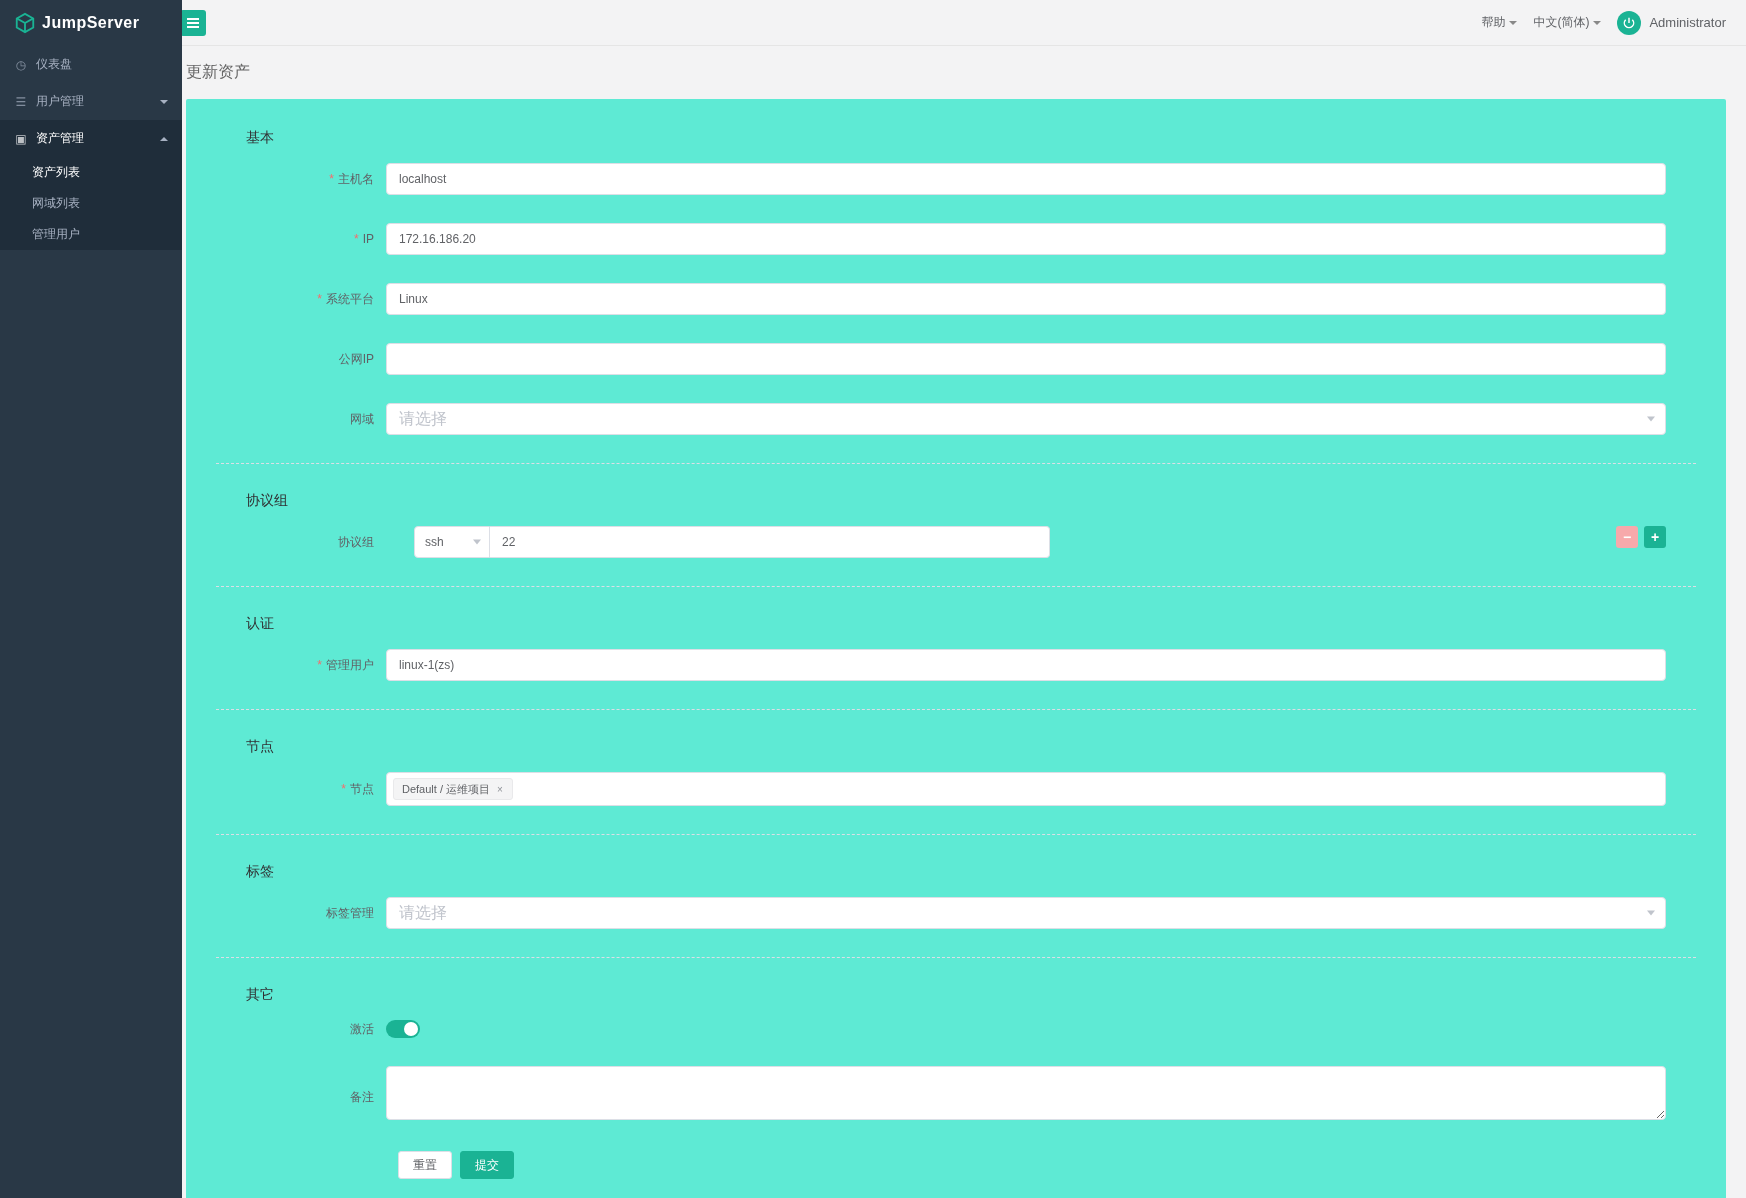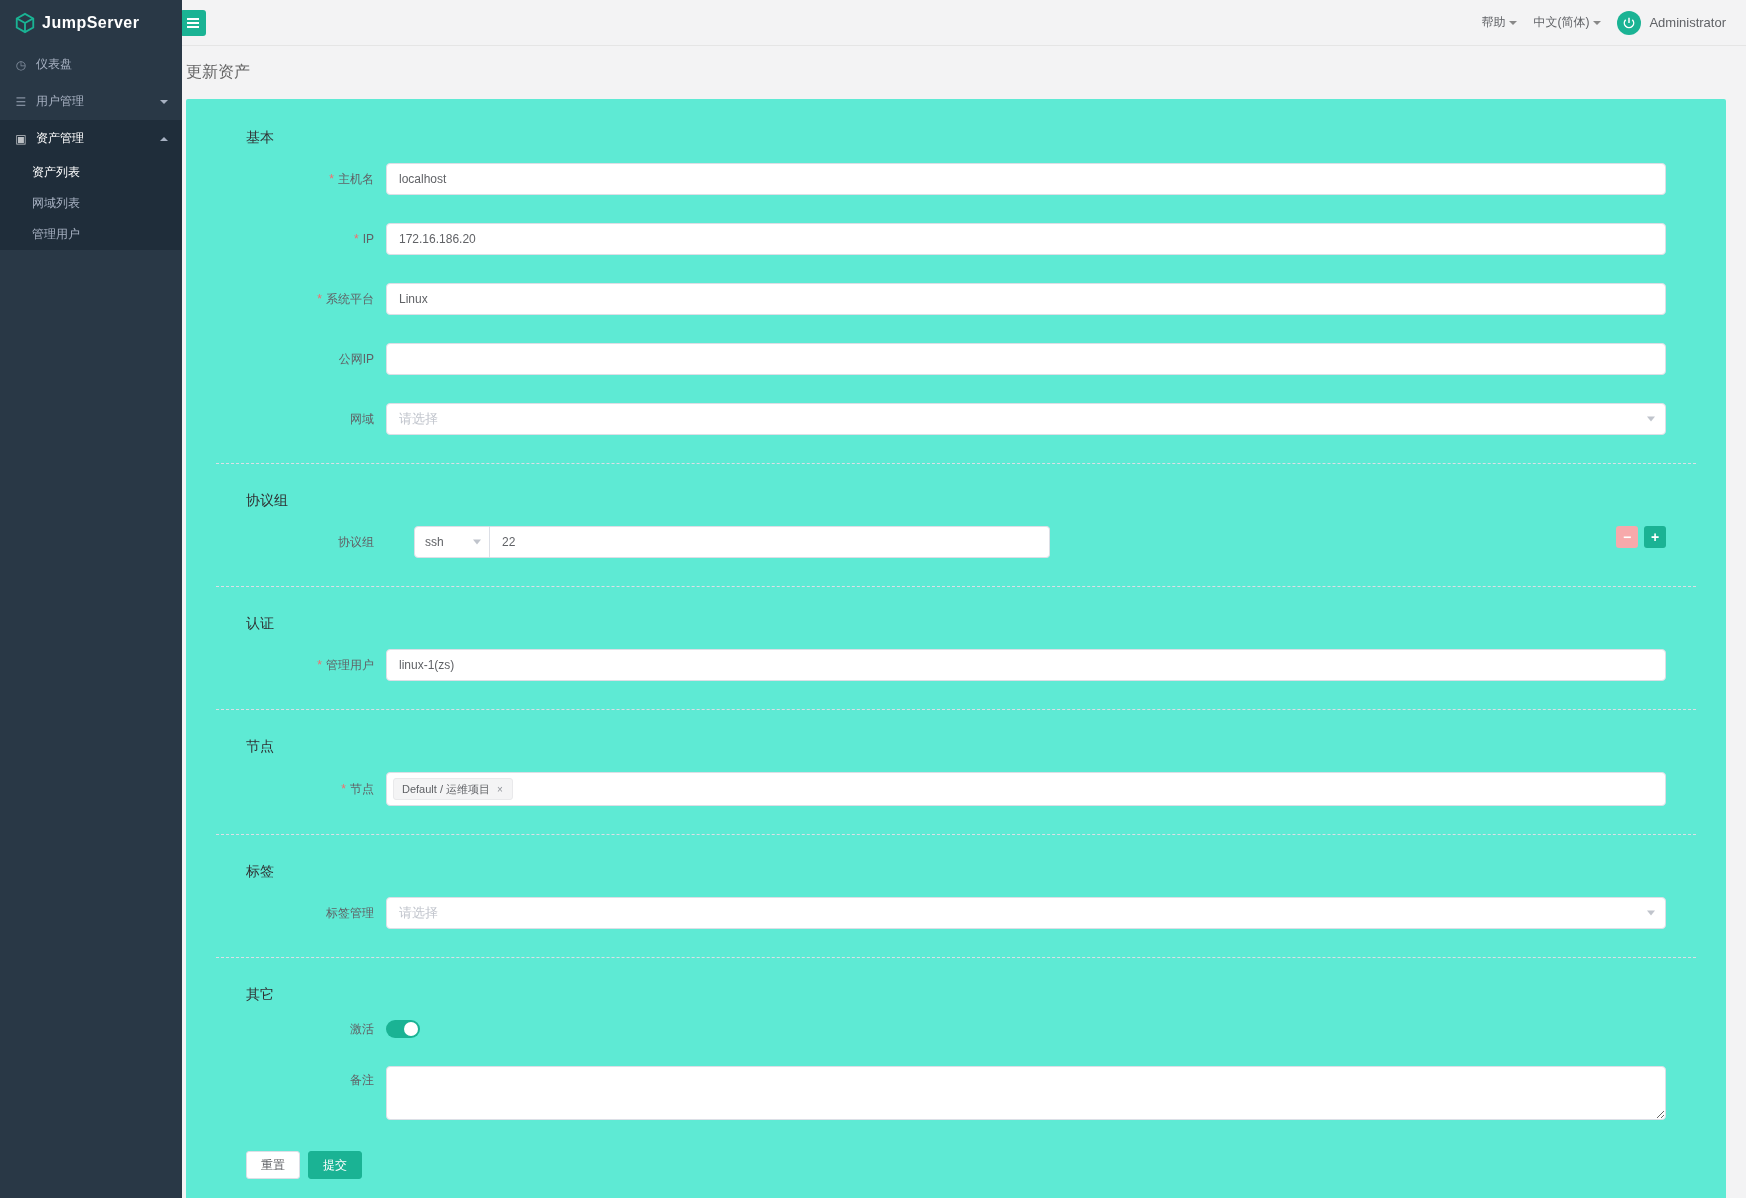--- a/index.html
+++ b/index.html
@@ -35,50 +35,50 @@
 .user-avatar { width: 24px; height: 24px; border-radius: 50%; background: #1ab394; display: flex; align-items: center; justify-content: center; margin-right: 8px; }
 
 
 .page-title { padding: 16px 20px; font-size: 16px; color: #666; }
 .content-card { background: #5eead4; margin: 0 20px 20px 20px; padding: 20px 60px 30px 60px; border-radius: 2px; }
 
 .section-title { font-size: 14px; color: #303133; padding: 10px 0; margin-bottom: 6px; }
 .section-divider { border-bottom: 1px dashed #dcdfe6; margin: 18px -30px; }
 
 .form-row { display: flex; align-items: center; margin-bottom: 28px; }
-.form-row.align-top { align-items: flex-start; }
+.form-row.align-top { align-items: center; }
 .form-label { width: 140px; text-align: right; padding-right: 12px; font-size: 12px; color: #606266; flex-shrink: 0; }
 .form-label.required::before { content: "*"; color: #f56c6c; margin-right: 4px; }
 .form-control { flex: 1; }
 
 .input { width: 100%; height: 32px; border: 1px solid #dcdfe6; border-radius: 4px; padding: 0 12px; font-size: 12px; color: #606266; background: #fff; outline: none; }
 .input::placeholder { color: #c0c4cc; }
 
-.select-input { position: relative; width: 100%; height: 32px; border: 1px solid #dcdfe6; border-radius: 4px; padding: 0 30px 0 12px; font-size: 13px; color: #c0c4cc; background: #fff; display: flex; align-items: center; cursor: pointer; }
+.select-input { position: relative; width: 100%; height: 32px; border: 1px solid #dcdfe6; border-radius: 4px; padding: 0 30px 0 12px; font-size: 16px; color: #c0c4cc; background: #fff; display: flex; align-items: center; cursor: pointer; }
 .select-caret { position: absolute; right: 10px; top: 50%; transform: translateY(-50%); width: 0; height: 0; border-left: 4px solid transparent; border-right: 4px solid transparent; border-top: 5px solid #c0c4cc; }
 
 .protocol-row { display: flex; align-items: flex-start; gap: 0; }
 .protocol-select { width: 76px; height: 32px; border: 1px solid #dcdfe6; border-radius: 4px 0 0 4px; padding: 0 24px 0 10px; font-size: 12px; color: #606266; background: #fff; position: relative; display: flex; align-items: center; cursor: pointer; }
 .protocol-port { flex: 1; max-width: 560px; height: 32px; border: 1px solid #dcdfe6; border-left: none; border-radius: 0 4px 4px 0; padding: 0 12px; font-size: 12px; color: #606266; outline: none; }
 .protocol-actions { margin-left: auto; display: flex; gap: 6px; }
 .btn-icon { width: 22px; height: 22px; border-radius: 3px; display: flex; align-items: center; justify-content: center; cursor: pointer; color: #fff; font-size: 14px; font-weight: bold; }
 .btn-remove { background: #f7a9ab; }
 .btn-add { background: #1ab394; }
 
 .tag-chip { display: inline-flex; align-items: center; height: 22px; padding: 0 6px 0 8px; background: #f4f4f5; border: 1px solid #e9e9eb; border-radius: 3px; font-size: 11px; color: #606266; margin: 4px 4px 4px 0; }
 .tag-close { margin-left: 4px; width: 12px; height: 12px; border-radius: 50%; display: flex; align-items: center; justify-content: center; cursor: pointer; color: #909399; font-size: 10px; }
 
 .tag-container { min-height: 32px; border: 1px solid #dcdfe6; border-radius: 4px; padding: 1px 6px; display: flex; flex-wrap: wrap; align-items: center; background: #fff; }
 
 .switch { width: 34px; height: 18px; background: #1ab394; border-radius: 9px; position: relative; cursor: pointer; }
 .switch::after { content: ""; position: absolute; width: 14px; height: 14px; background: #fff; border-radius: 50%; top: 2px; right: 2px; }
 
 .textarea { width: 100%; min-height: 54px; border: 1px solid #dcdfe6; border-radius: 4px; padding: 6px 12px; font-size: 12px; color: #606266; resize: vertical; outline: none; font-family: inherit; }
 
-.form-actions { display: flex; gap: 8px; margin-top: 10px; }
+.form-actions { display: flex; gap: 8px; margin-left: 152px; margin-top: 10px; }
 .btn { height: 28px; padding: 0 14px; border-radius: 3px; font-size: 12px; cursor: pointer; display: flex; align-items: center; justify-content: center; border: 1px solid #dcdfe6; background: #fff; color: #606266; }
 .btn-primary { background: #1ab394; border-color: #1ab394; color: #fff; }
 </style>
 </head>
 <body>
 
 <div class="sidebar">
   <div class="logo">
     <svg viewBox="0 0 24 24" fill="none">
         <path d="M12 2L3 7v10l9 5 9-5V7l-9-5z" stroke="#1ab394" stroke-width="2"></path>

